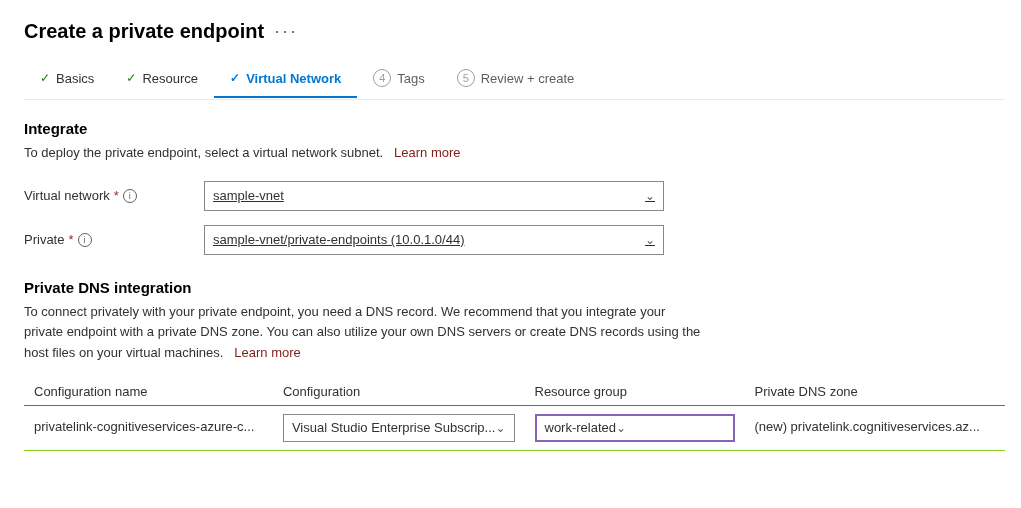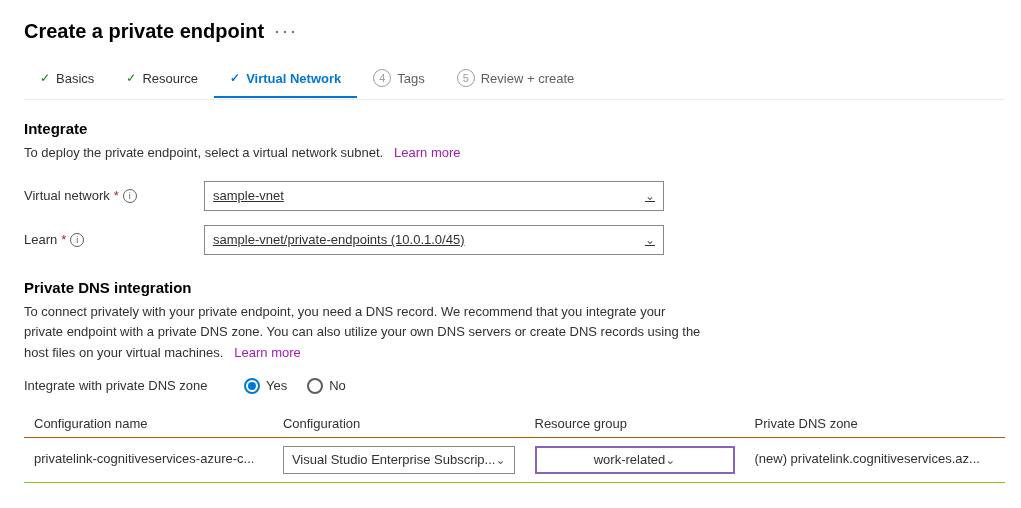--- a/index.html
+++ b/index.html
@@ -84,21 +84,21 @@
       color: #000;
       margin-bottom: 6px;
     }
     .section-desc {
       font-size: 13px;
       color: #323130;
       margin-bottom: 18px;
       line-height: 1.5;
     }
     .learn-more {
-      color: #a21caf;
+      color: #7f1d1d;
       text-decoration: none;
       cursor: pointer;
     }
     
     .form-row {
       display: flex;
       align-items: center;
       margin-bottom: 14px;
     }
     .form-label {
@@ -213,21 +213,21 @@
     .dns-table td {
       font-size: 13px;
       color: #323130;
       padding: 8px 10px;
       border-bottom: 1px solid #84cc16;
       vertical-align: middle;
     }
     .td-select {
       display: flex;
       align-items: center;
-      justify-content: center;
+      justify-content: flex-start;
       border: 1px solid #8a8886;
       height: 28px;
       padding: 0 8px;
       cursor: pointer;
       background: #fff;
       min-width: 200px;
     }
     .td-select.active-border {
       border: 2px solid #8764b8;
     }
@@ -298,51 +298,38 @@
         <span class="info-icon">i</span>
       </div>
       <div class="form-select">
         <span>sample-vnet</span>
         <span class="chevron-down">⌄</span>
       </div>
     </div>
 
     <div class="form-row">
       <div class="form-label">
-        <span>Learn</span>
+        <span>Private</span>
         <span class="label-required">*</span>
         <span class="info-icon">i</span>
       </div>
       <div class="form-select">
-        <span>sample-vnet/private-endpoints (10.0.1.0/45)</span>
+        <span>sample-vnet/private-endpoints (10.0.1.0/44)</span>
         <span class="chevron-down">⌄</span>
       </div>
     </div>
 
     <div class="dns-section">
       <div class="section-title" style="margin-top:10px;">Private DNS integration</div>
       <div class="dns-desc">
         <span>To connect privately with your private endpoint, you need a DNS record. We recommend that you integrate your private endpoint with a private DNS zone. You can also utilize your own DNS servers or create DNS records using the host files on your virtual machines.</span>
         <span>&nbsp;</span>
         <a class="learn-more">Learn more</a>
       </div>
 
-      <div style="display:flex; align-items:center; margin-bottom:16px;">
-        <div class="radio-row-label">Integrate with private DNS zone</div>
-        <div class="radio-group" style="margin-bottom:0;">
-          <div class="radio-option">
-            <div class="radio-circle selected"></div>
-            <span>Yes</span>
-          </div>
-          <div class="radio-option">
-            <div class="radio-circle unselected"></div>
-            <span>No</span>
-          </div>
-        </div>
-      </div>
 
       <table class="dns-table">
         <thead>
           <tr>
             <th class="col-config">Configuration name</th>
             <th class="col-sub">Configuration</th>
             <th class="col-rg">Resource group</th>
             <th class="col-dns">Private DNS zone</th>
           </tr>
         </thead>

